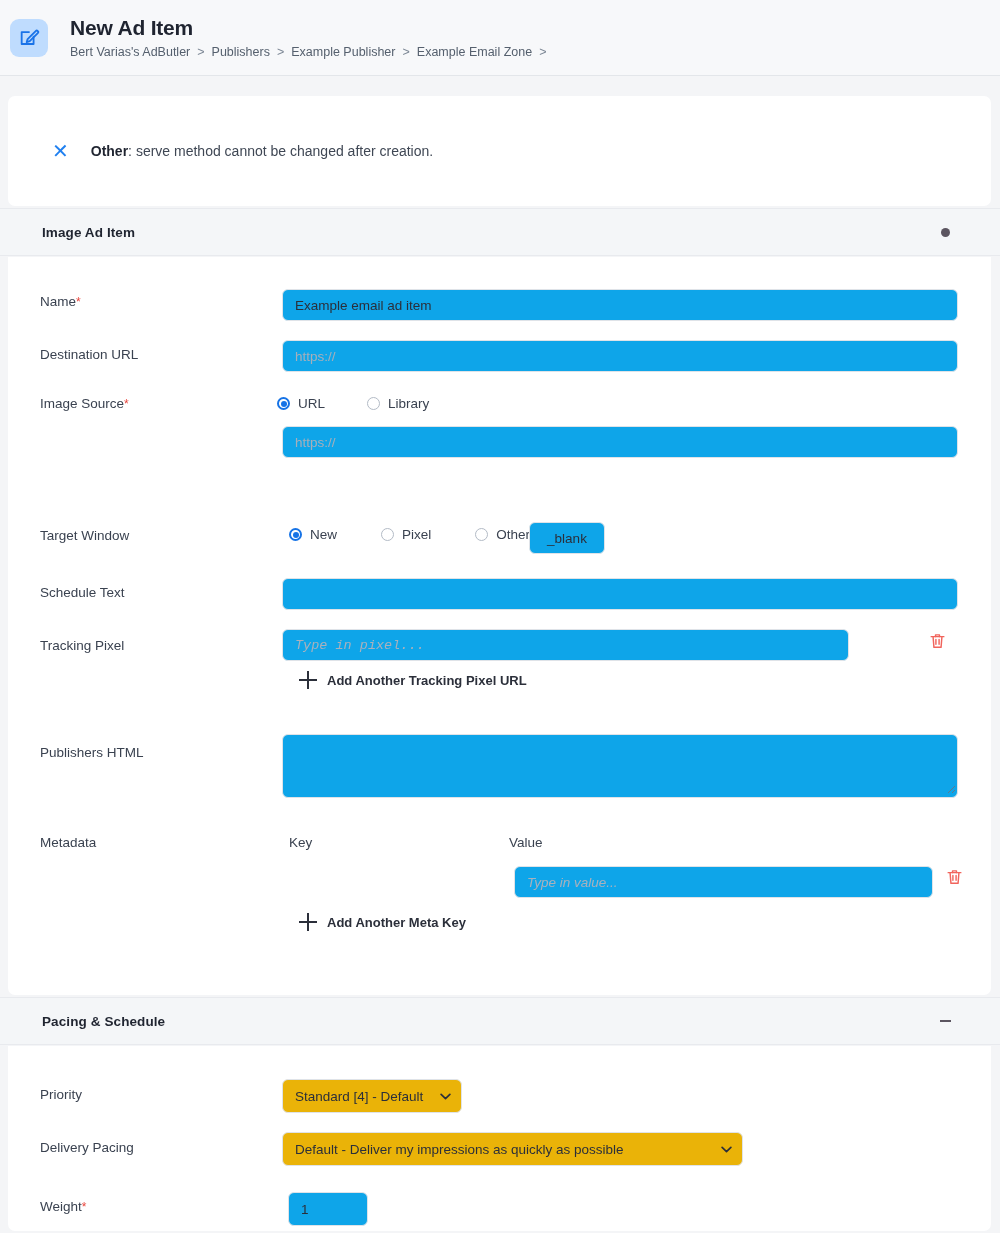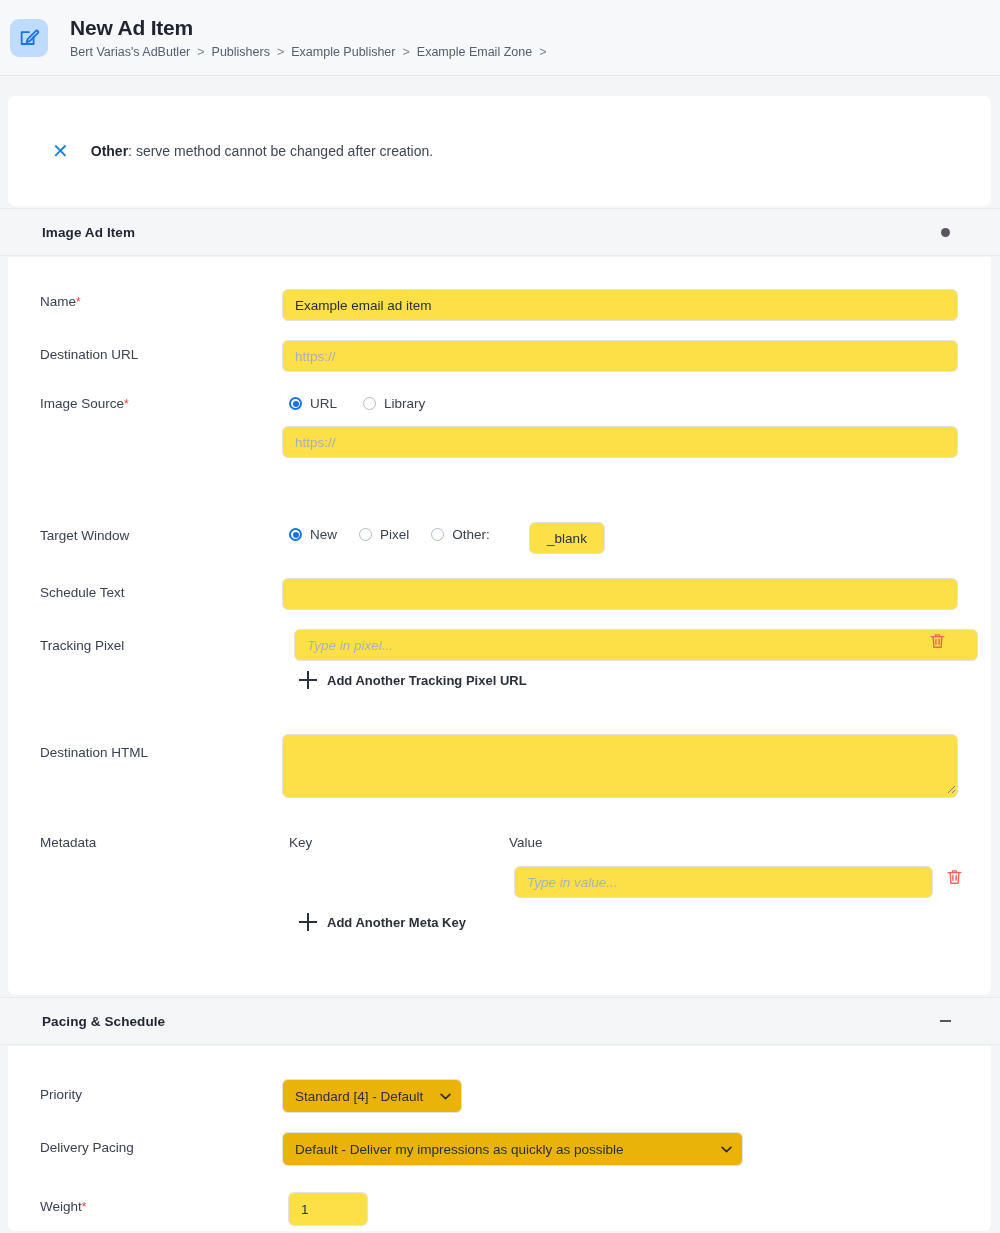--- a/index.html
+++ b/index.html
@@ -74,21 +74,21 @@
 
   
   .row{ position:absolute; left:0; width:983px; }
   .lbl{
     position:absolute; font-size:13.5px; color:#3a4250; white-space:nowrap;
   }
   .req{ color:#e8453c; font-size:12px; }
 
   .fld{
     position:absolute; height:32px; border:1px solid #dfe3e8; border-radius:6px;
-    background:#fde047; font-family:"Liberation Sans", sans-serif; font-size:13.5px;
+    background:#0ea5e9; font-family:"Liberation Sans", sans-serif; font-size:13.5px;
     color:#2b2f3a; padding:0 12px; outline:none;
   }
   .fld::placeholder{ color:#a7afba; }
   .fld.ph-italic::placeholder{ font-style:italic; color:#a9b1bd; }
 
   textarea.fld{
     padding:8px 12px; resize:none; height:auto; line-height:1.4;
   }
 
   
@@ -185,38 +185,38 @@
   <div class="row" style="top:50px; height:52px;">
     <div class="lbl" style="left:32px; top:40px;">Destination URL</div>
     <input class="fld" style="left: 274px; top: 33px; width: 676px;" placeholder="https://">
   </div>
 
   <div class="row" style="top:100px; height:100px;">
     <div class="lbl" style="left:32px; top:39px;">
       <span>Image Source</span><span class="req">*</span>
     </div>
 
-    <div class="radio-group" style="left:281px; top:39px;">
+    <div class="radio-group" style="left:269px; top:39px;gap:16px;">
       <label class="rad on" style="margin-right:26px;">
         <span class="circle"></span>
         <span class="rlbl">URL</span>
       </label>
       <label class="rad">
         <span class="circle"></span>
         <span class="rlbl">Library</span>
       </label>
     </div>
 
     <input class="fld" style="left: 274px; top: 69px; width: 676px;" placeholder="https://">
   </div>
 
   <div class="row" style="top:245px; height:58px;">
     <div class="lbl" style="left:32px; top:26px;">Target Window</div>
 
-    <div class="radio-group" style="left:281px; top:25px;">
+    <div class="radio-group" style="left:281px; top:25px;gap:22px;">
       <label class="rad on" style="margin-right:22px;">
         <span class="circle"></span>
         <span class="rlbl">New</span>
       </label>
       <label class="rad" style="margin-right:22px;">
         <span class="circle"></span>
         <span class="rlbl">Pixel</span>
       </label>
       <label class="rad">
         <span class="circle"></span>
@@ -228,39 +228,39 @@
   </div>
 
   <div class="row" style="top:305px; height:52px;">
     <div class="lbl" style="left:32px; top:23px;">Schedule Text</div>
     <input class="fld" style="left: 274px; top: 16px; width: 676px;" value="">
   </div>
 
   <div class="row" style="top:358px; height:100px;">
     <div class="lbl" style="left:32px; top:23px;">Tracking Pixel</div>
 
-    <input class="fld ph-italic" style="left: 286px; top: 14px; width: 684px;" placeholder="Type in pixel...">
+    <input class="fld ph-italic" style="left: 274px; top: 14px; width: 567px; font-family: Liberation Mono, monospace;" placeholder="Type in pixel...">
 
     <div class="trash" style="left:920px; top:16px;">
       <svg width="19" height="20" viewBox="0 0 24 24" fill="none" stroke="#f1645c" stroke-width="1.8" stroke-linecap="round" stroke-linejoin="round">
         <path d="M4 6.5h16"></path>
           <path d="M9.5 6.5V4.3h5v2.2"></path>
         <path d="M6.4 6.5 7.5 20h9l1.1-13.5"></path>
         <path d="M10 10v6M14 10v6"></path>
       </svg>
     </div>
 
     <div class="add-link" style="left:291px; top:56px;">
       <span class="plus"></span>
       <span>Add Another Tracking Pixel URL</span>
     </div>
   </div>
 
   <div class="row" style="top:465px; height:90px;">
-    <div class="lbl" style="left:32px; top:23px;">Destination HTML</div>
+    <div class="lbl" style="left:32px; top:23px;">Publishers HTML</div>
     <textarea class="fld" style="left: 274px; top: 12px; width: 676px; height: 64px;"></textarea>
     <svg class="resize-grip" style="left:938px; top:62px;" width="10" height="10" viewBox="0 0 10 10">
       <path d="M9 2 2 9M9 6 6 9" stroke="#6b7380" stroke-width="0.9" fill="none"></path>
     </svg>
   </div>
 
   <div class="row" style="top:560px; height:140px;">
     <div class="lbl" style="left:32px; top:18px;">Metadata</div>
 
     <div class="colhdr" style="left:281px; top:18px;">Key</div>

